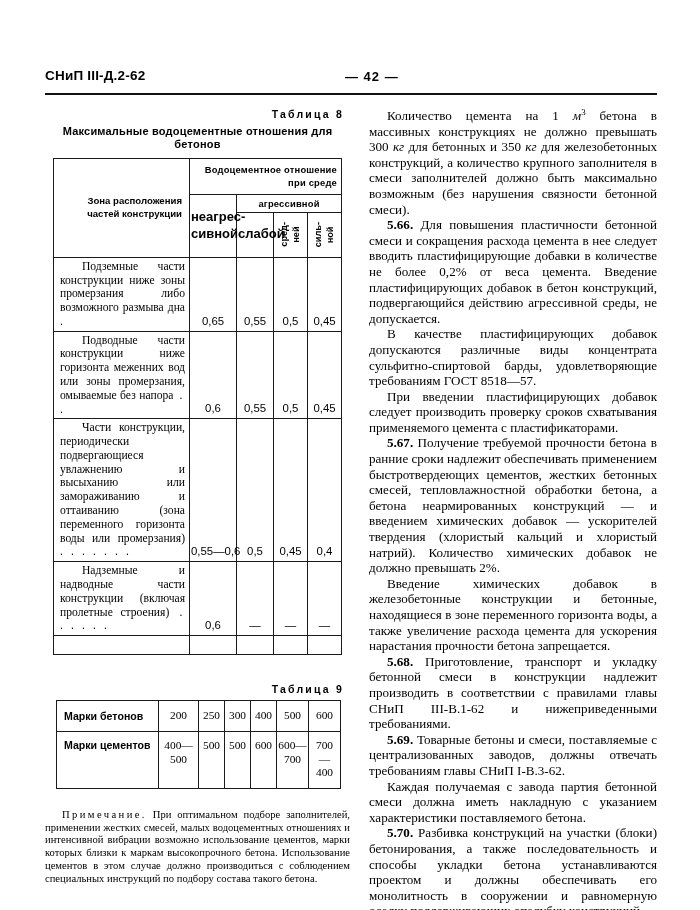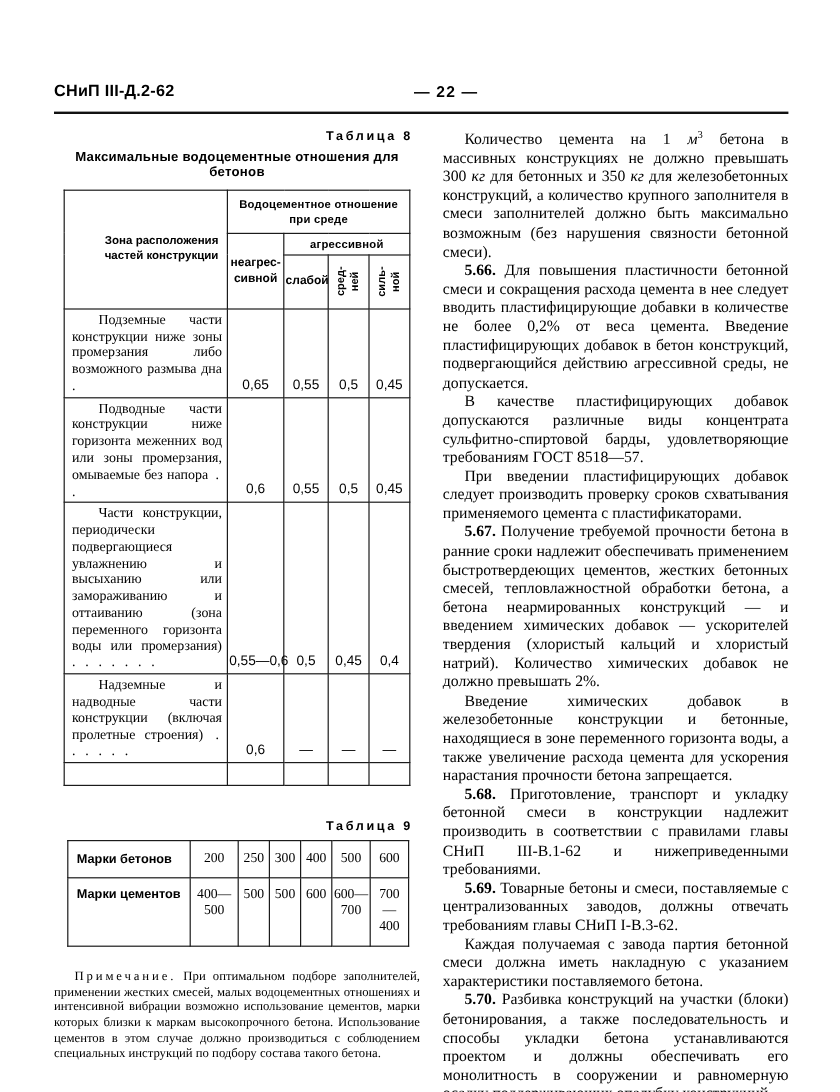--- a/index.html
+++ b/index.html
@@ -100,34 +100,34 @@
   #t8 th.h-zone {
     font-size: 9.6px;
     font-weight: bold;
     text-align: right;
     line-height: 1.35;
     padding: 4px 7px;
   }
   #t8 th.h-wc {
     font-size: 9.4px;
     font-weight: bold;
-    text-align: center;
+    text-align: right;
     line-height: 1.35;
     padding: 5px 4px 4px 4px;
     letter-spacing: 0.2px;
   }
   #t8 th.h-agr {
     font-size: 9.4px;
     font-weight: bold;
     text-align: center;
     padding: 3px 2px;
     letter-spacing: 0.2px;
   }
   #t8 th.h-sub {
-    font-size: 10px;
+    font-size: 13px;
     font-weight: bold;
     text-align: center;
     line-height: 1.3;
     padding: 3px 1px;
   }
   #t8 th.h-vert {
     font-size: 9.2px;
     font-weight: bold;
     padding: 0;
     height: 44px;
@@ -210,21 +210,21 @@
   .gap-20 { height: 20px; }
   .gap-28 { height: 28px; }
 </style>
 </head>
 <body>
 
 <div id="page">
 
   <div id="runhead">
     <div class="chapter">СНиП III-Д.2-62</div>
-    <div class="folio">— 22 —</div>
+    <div class="folio">— 42 —</div>
   </div>
   <div id="rule"></div>
 
   <div class="col" id="col-left">
 
     <div class="tbl-num">Таблица 8</div>
     <div class="tbl-title">Максимальные водоцементные отношения для бетонов</div>
 
     <table class="doc" id="t8">
       <colgroup>

